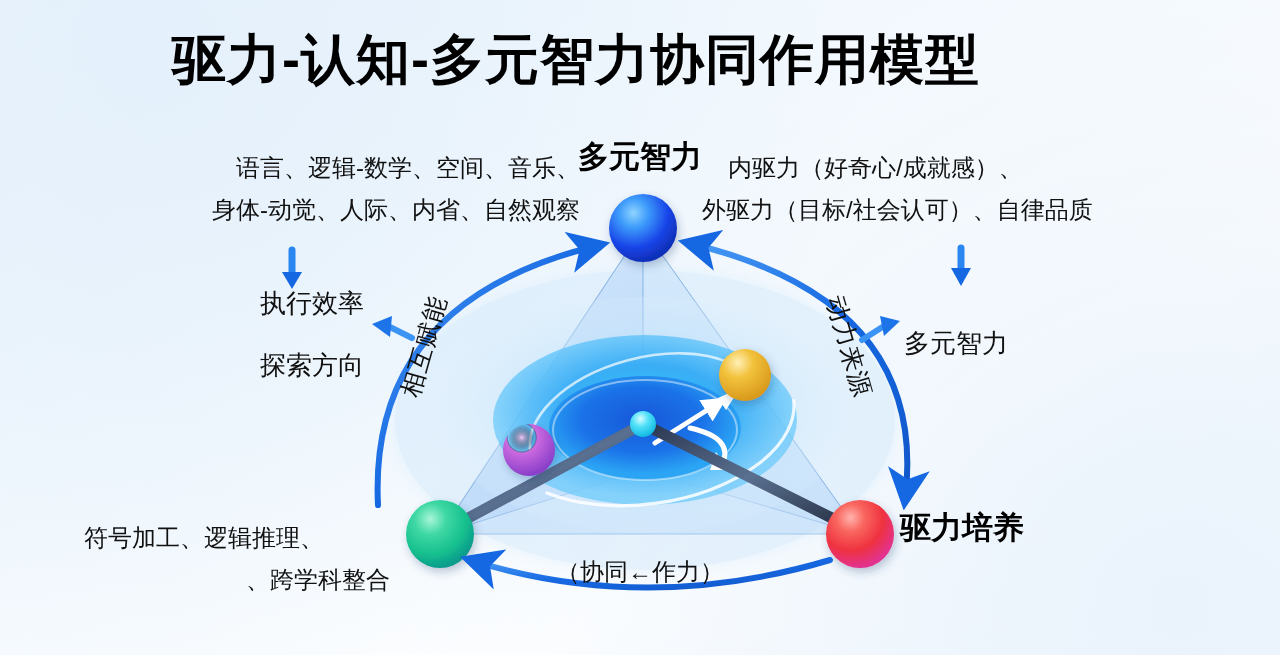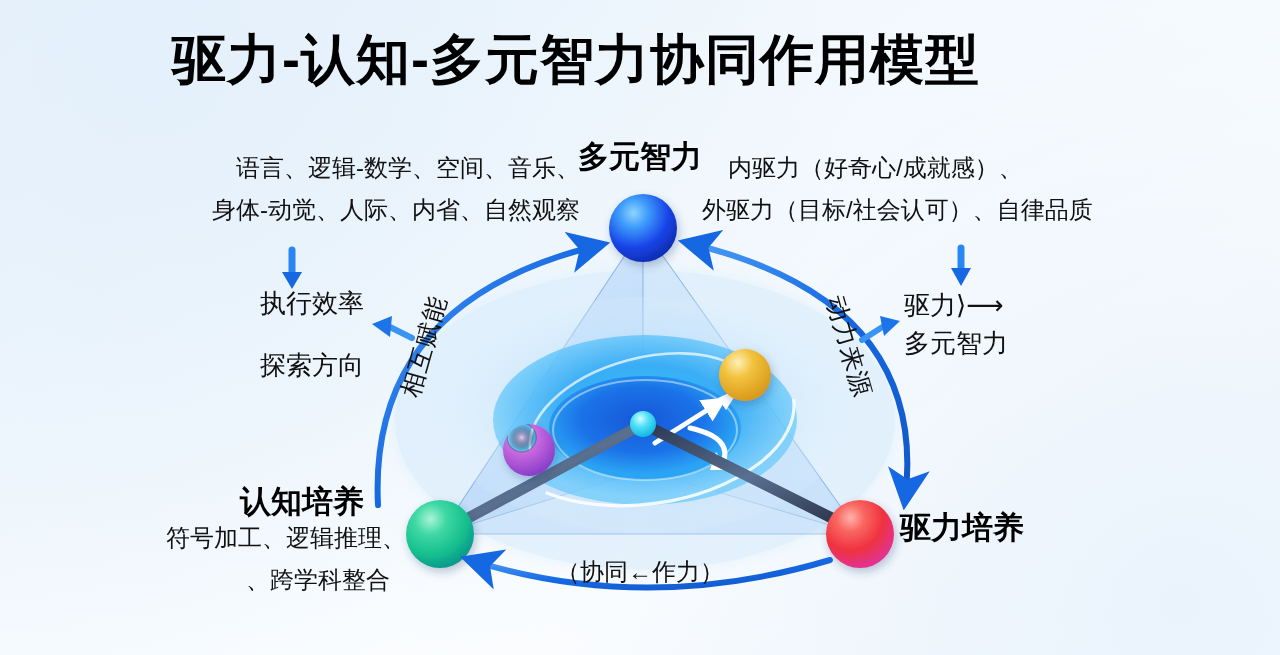--- a/index.html
+++ b/index.html
@@ -287,30 +287,28 @@
   </svg>
 
   <div class="txt node-title ta-center" style="left:540px; top:137px; width:200px;">多元智力</div>
 
   <div class="txt body-txt ta-right" style="left:60px; top:152px; width:520px;">语言、逻辑-数学、空间、音乐、</div>
   <div class="txt body-txt ta-left" style="left:728px; top:152px;">内驱力（好奇心/成就感）、</div>
 
   <div class="txt body-txt ta-right" style="left:40px; top:194px; width:540px;">身体-动觉、人际、内省、自然观察</div>
   <div class="txt body-txt ta-left" style="left:702px; top:194px;">外驱力（目标/社会认可）、自律品质</div>
 
-  <div class="txt ann-txt ta-left" style="left:904px; top:288px;">驱力⟩⟶</div>
   <div class="txt ann-txt ta-left" style="left:904px; top:326px;">多元智力</div>
 
   <div class="txt ann-txt ta-left" style="left:260px; top:286px;">执行效率</div>
   <div class="txt ann-txt ta-left" style="left:260px; top:324px;margin-top:24px;">探索方向</div>
 
   <div class="rot-left" style="left:349px; top:330px; width:150px; text-align:center;">相互赋能</div>
   <div class="rot-right" style="left:774px; top:330px; width:150px; text-align:center;">动力来源</div>
 
-  <div class="txt node-title ta-left" style="left:240px; top:482px;">认知培养</div>
-  <div class="txt body-txt ta-right" style="left:46px; top:522px; width:360px;">符号加工、逻辑推理、</div>
+  <div class="txt body-txt ta-right" style="left:24px; top:522px; width:360px;text-align:center;">符号加工、逻辑推理、</div>
   <div class="txt body-txt ta-right" style="left:30px; top:564px; width:360px;">、跨学科整合</div>
 
   <div class="txt node-title ta-left" style="left:900px; top:508px;">驱力培养</div>
 
   <div class="txt body-txt ta-center" style="left:480px; top:556px; width:320px;">（协同←作力）</div>
 
 </div>
 
 </body></html>

